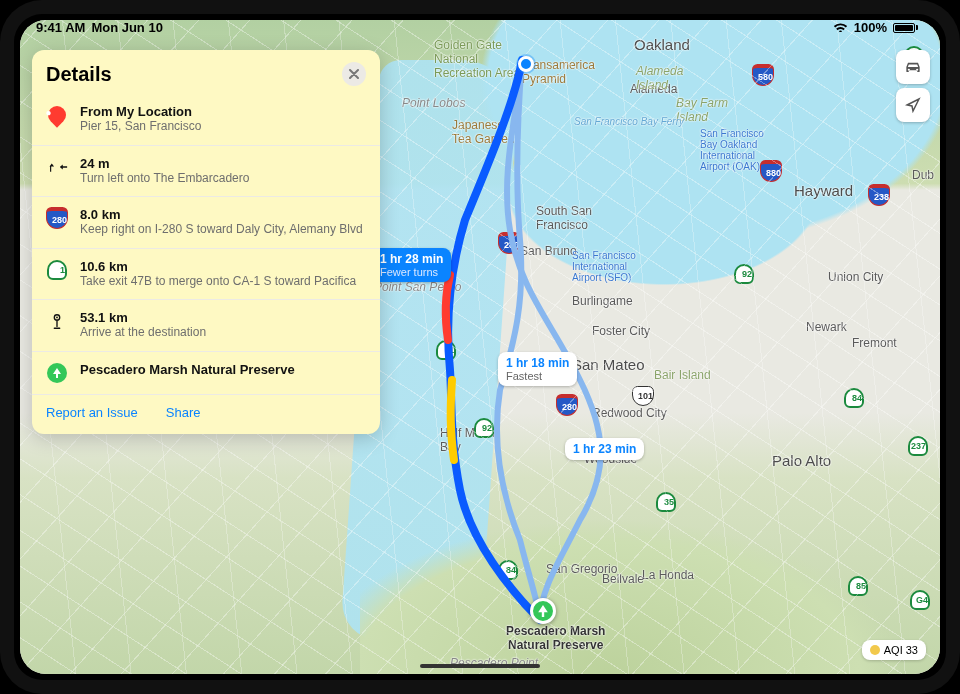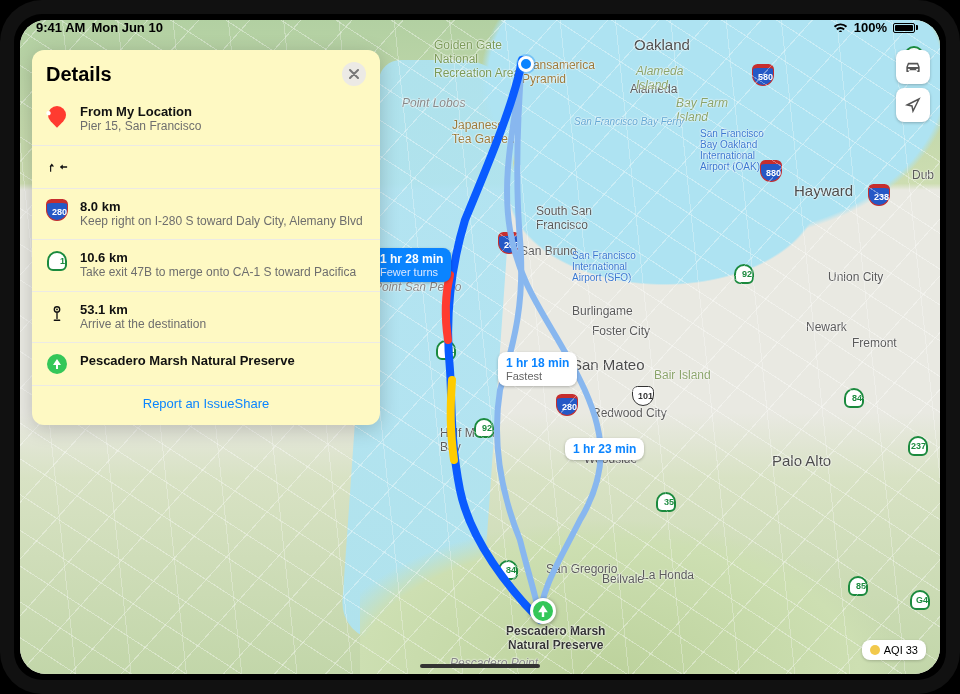--- a/index.html
+++ b/index.html
@@ -210,23 +210,24 @@
 .step-icon {
   width: 22px; flex: 0 0 22px; height: 22px;
   display:flex;align-items:center;justify-content:center;
   font-size: 16px;
 }
 .pin-icon { color:#fff; background:#ff3b30; border-radius:50% 50% 50% 0; transform:rotate(-45deg); width:18px;height:18px; }
 .pin-icon span{ transform: rotate(45deg); display:block; font-size:10px;}
 .step-body .title { font-weight: 600; color:#111; }
 .step-body .sub { color: #6e6e6e; font-size: 12px; line-height:1.3; }
 .panel-foot {
-  display:flex; justify-content:center;
+  display:flex; justify-content:flex-start;
   padding: 10px 14px 14px 14px;
   border-top: 1px solid #eceae5;
+  gap: 28px;
 }
 .panel-foot a { color: #0a84ff; font-size: 13px; text-decoration: none; }
 
 .aqi {
   position:absolute; bottom:14px; right:14px;
   background:#fff; border-radius:8px; padding:4px 8px;
   font-size:11px; box-shadow:0 1px 3px rgba(0,0,0,.2);
   display:flex; align-items:center; gap:4px; z-index:20;
 }
 .aqi .dot{ width:10px;height:10px;border-radius:50%;background:#f2c94c;}
@@ -306,21 +307,21 @@
     <span class="city big" style="top:336px;left:552px;">San Mateo</span>
     <span class="city big" style="top:432px;left:752px;">Palo Alto</span>
     <span class="city" style="top:316px;left:832px;">Fremont</span>
     <span class="city" style="top:250px;left:808px;">Union City</span>
     <span class="city" style="top:300px;left:786px;">Newark</span>
     <span class="city" style="top:148px;left:892px;">Dub</span>
     <span class="city" style="top:62px;left:610px;">Alameda</span>
     <span class="city" style="top:184px;left:516px;white-space:pre;">South San
 Francisco</span>
     <span class="city" style="top:224px;left:500px;">San Bruno</span>
-    <span class="city" style="top:284px;left:552px;text-align:right;">Burlingame</span>
+    <span class="city" style="top:274px;left:552px;text-align:right;">Burlingame</span>
     <span class="city" style="top:304px;left:572px;">Foster City</span>
     <span class="city" style="top:386px;left:572px;">Redwood City</span>
     <span class="city" style="top:432px;left:564px;">Woodside</span>
     <span class="city" style="top:406px;left:420px;white-space:pre;">Half Moon
 Bay</span>
     <span class="city" style="top:542px;left:526px;">San Gregorio</span>
     <span class="city" style="top:552px;left:582px;">Bellvale</span>
     <span class="city" style="top:548px;left:622px;">La Honda</span>
     <span class="city" style="top:348px;left:634px;color:#8aa36a;">Bair Island</span>
     <span class="city" style="top:76px;left:382px;font-style:italic;color:#888;">Point Lobos</span>
@@ -410,20 +411,24 @@
                 <path fill="#111" d="M9 6 L4 10 L9 14 V11 H14 V18 H11 V9 H9 Z" opacity="0"></path>
                 <path fill="#111" d="M13 18V10H16L11 4 6 10h3v8h4z" transform="rotate(-90 10 10) scale(.9)" opacity="0"></path>
               </svg>
           <svg width="20" height="20" viewBox="0 0 20 20" style="position:absolute">
                 <path fill="#111" d="M12 17V10h3L10 4 5 10h3v2l-3 0 5 5 0-3h2z" opacity="0"></path>
               </svg>
           <svg width="18" height="18" viewBox="0 0 24 24">
                 <path fill="#111" d="M14 21V11h4l-6-7-6 7h4v10h4z" transform="rotate(-90 12 12)"></path>
               </svg>
         </div>
+        <div class="step-body">
+          <div class="title">24 m</div>
+          <div class="sub">Turn left onto The Embarcadero</div>
+        </div>
       </div>
 
       <div class="row">
         <div class="step-icon">
           <span class="shield interstate" style="position:static;display:inline-block;">280</span>
         </div>
         <div class="step-body">
           <div class="title">8.0 km</div>
           <div class="sub">Keep right on I-280 S toward Daly City, Alemany Blvd</div>
         </div>

